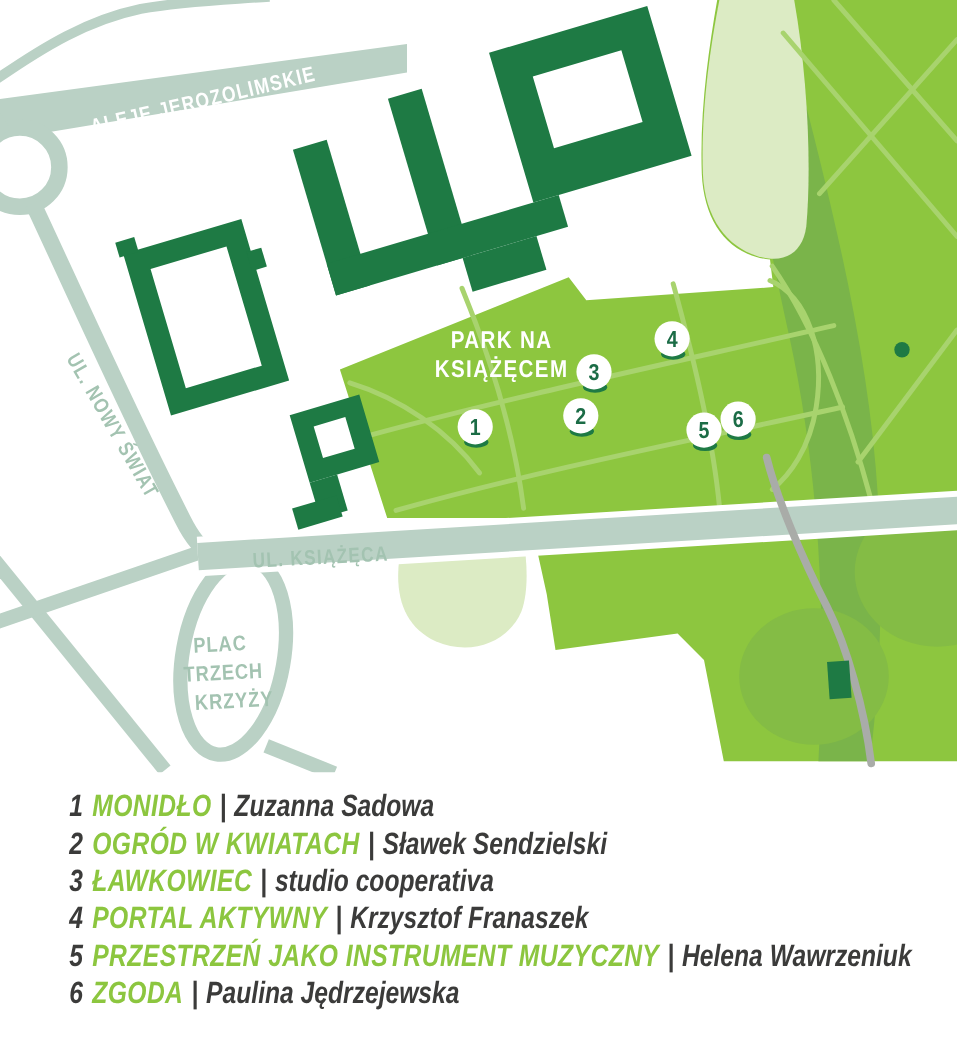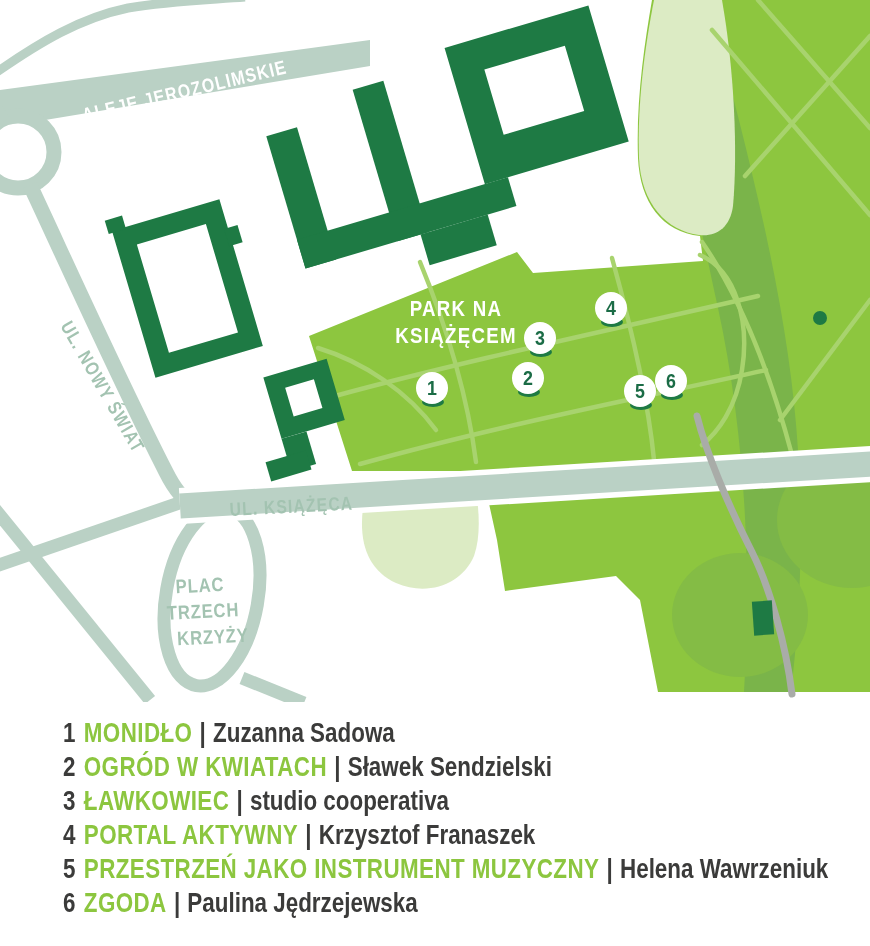--- a/index.html
+++ b/index.html
@@ -17,21 +17,21 @@
   .bld{fill:var(--c-building,#1E7A44);}
   .park-fill{fill:var(--c-park,#8DC63F);}
   .band-fill{fill:var(--c-park-band,#7AB44A);}
   .pale-fill{fill:var(--c-park-pale,#DCEBC4);}
   .patch-fill{fill:var(--c-park-patch,#84BC45);}
   .ppath{stroke:var(--c-park-path,#A8D36E);stroke-width:4.5;fill:none;stroke-linecap:round;}
   .street-line{stroke:var(--c-street,#BAD1C5);fill:none;}
   .street-fill{fill:var(--c-street,#BAD1C5);}
   .gray-road{stroke:var(--c-road-gray,#A9ACA8);stroke-width:7;fill:none;stroke-linecap:round;}
 
-  .legend{padding:14px 0 0 63px;}
+  .legend{padding:14px 0 0 63px;font-style:italic;}
   .legend-row{transform:scaleX(0.8);transform-origin:0 50%;font-size:28px;font-weight:700;
     line-height:34px;white-space:nowrap;color:var(--c-ink,#3B3B3A);}
   .legend-row .num{display:inline-block;min-width:18px;margin-right:8px;}
   .legend-row .title{color:var(--c-legend-green,#8CC63F);letter-spacing:0.5px;}
   .legend-row .sep{margin:0 9px;font-weight:600;}
   .legend-row .artist{font-weight:600;}
 </style>
 </head>
 <body>
 

